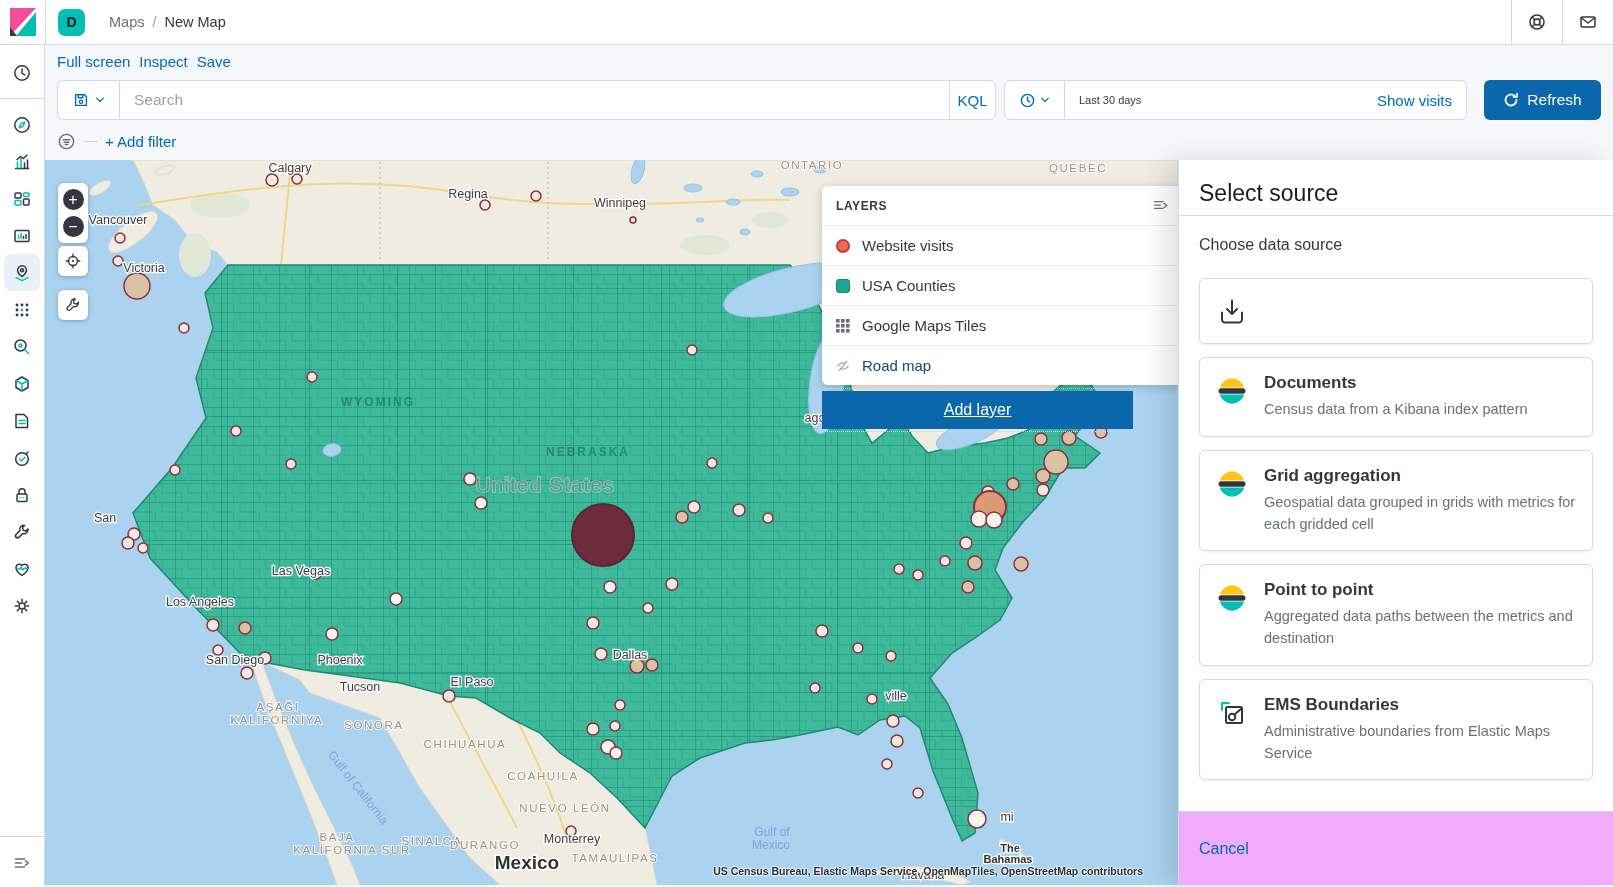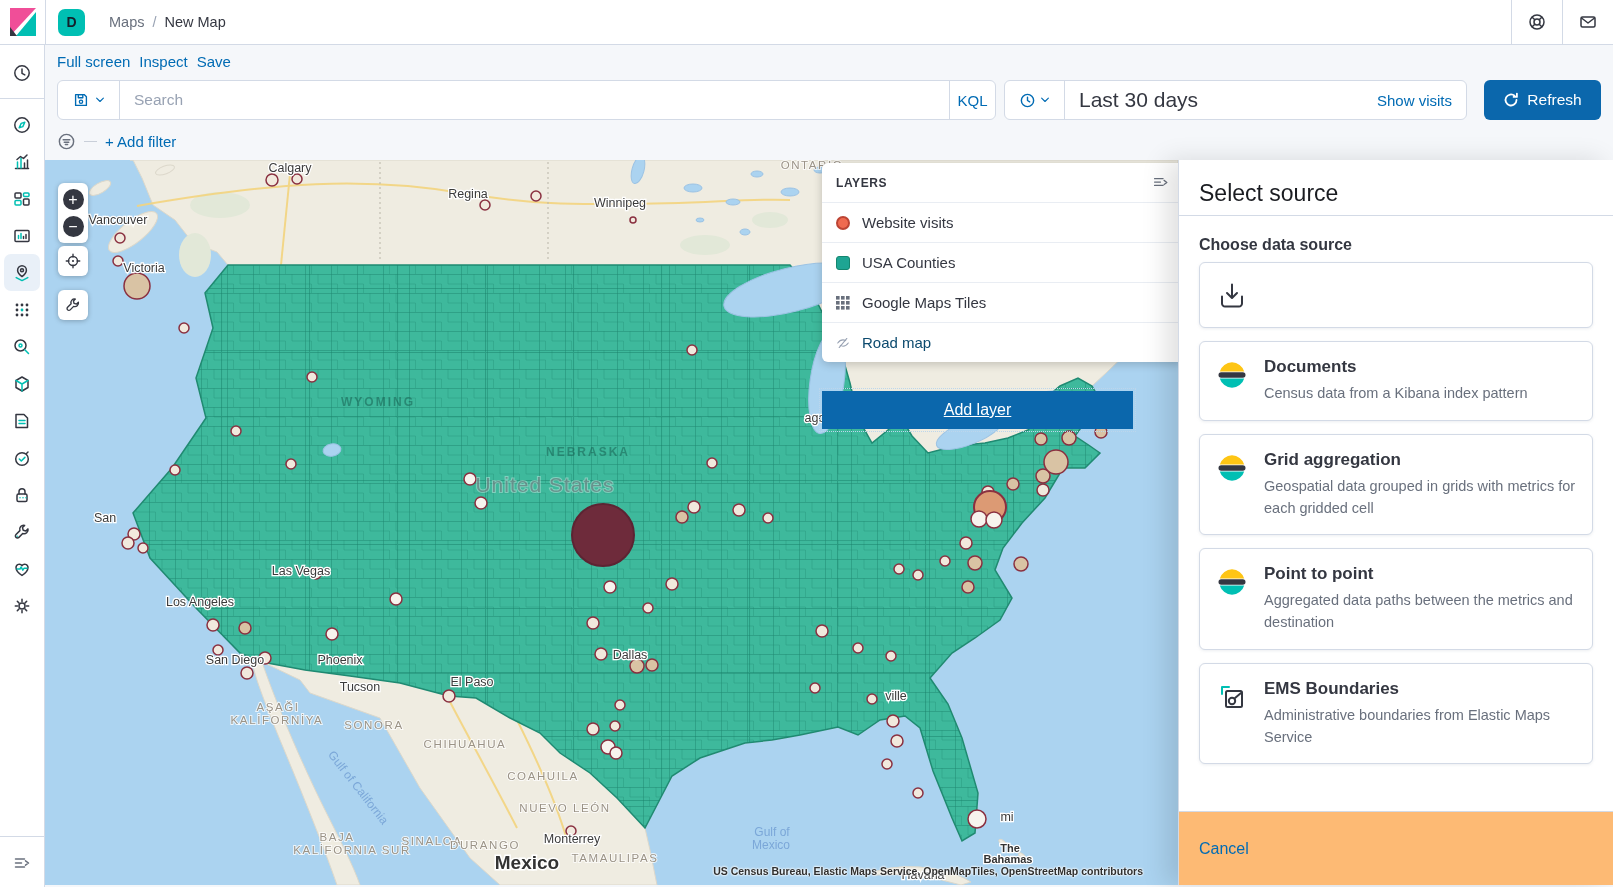--- a/index.html
+++ b/index.html
@@ -43,21 +43,21 @@
 #menu-links span{cursor:pointer}
 #query-row{display:flex;align-items:center;gap:8px}
 .box{background:#fff;border:1px solid var(--border);border-radius:6px;height:40px;display:flex;align-items:center}
 #search-bar{flex:1;max-width:948px}
 #save-seg{width:62px;height:100%;display:flex;align-items:center;justify-content:center;gap:4px;border-right:1px solid var(--border);cursor:pointer}
 #search-input{flex:1;border:0;outline:0;font-size:15.5px;padding:0 14px;height:100%;background:transparent;color:var(--text);font-family:"Liberation Sans",sans-serif}
 #search-input::placeholder{color:#98A2B3}
 #kql-btn{width:46px;height:100%;display:flex;align-items:center;justify-content:center;border-left:1px solid var(--border);color:var(--link);font-size:15px;cursor:pointer}
 #datepicker{width:463px}
 #clock-seg{width:60px;height:100%;display:flex;align-items:center;justify-content:center;gap:3px;border-right:1px solid var(--border);cursor:pointer}
-#time-range{padding:0 14px;font-size:21px;color:var(--text);flex:1;cursor:pointer}
+#time-range{padding:0 14px;font-size:11px;color:var(--text);flex:1;cursor:pointer}
 #show-dates{padding-right:14px;color:var(--link);font-size:15px;cursor:pointer;white-space:nowrap}
 #refresh-btn{margin-left:9px;width:117px;height:40px;background:var(--primary);border:0;border-radius:6px;color:#fff;
   font-size:15.5px;font-family:"Liberation Sans",sans-serif;display:flex;align-items:center;justify-content:center;gap:8px;cursor:pointer}
 #filter-row{display:flex;align-items:center;gap:8px;margin-top:10px;height:22px}
 #filter-dash{width:13px;height:1px;background:#C9CfD9}
 #add-filter{color:var(--link);font-size:15px;cursor:pointer}
 
 
 #content-row{display:flex;flex:1;height:725px}
 #map{position:relative;width:1133px;height:725px;overflow:hidden;flex:none;cursor:grab}
@@ -79,45 +79,45 @@
 
 
 .ctrl{position:absolute;left:13px;background:#fff;border-radius:6px;box-shadow:0 1px 5px rgba(0,0,0,.25);width:30px;z-index:5}
 #zoom-box{top:23px;padding:3px 0}
 .zoom-btn{width:30px;height:27px;display:flex;align-items:center;justify-content:center;cursor:pointer}
 .zoom-circle{width:21px;height:21px;border-radius:50%;background:#343741;color:#fff;display:flex;align-items:center;justify-content:center;font-size:16px;line-height:1}
 #locate-box{top:86px;height:30px;display:flex;align-items:center;justify-content:center;cursor:pointer}
 #tools-box{top:130px;height:30px;display:flex;align-items:center;justify-content:center;cursor:pointer}
 
 
-#layers-panel{position:absolute;left:777px;top:3px;width:361px;background:#fff;border-radius:6px;
+#layers-panel{position:absolute;left:777px;top:26px;width:361px;background:#fff;border-radius:6px;
   box-shadow:0 2px 10px rgba(0,0,0,.2);z-index:6;overflow:hidden}
 #layers-header{display:flex;align-items:center;justify-content:space-between;padding:11px 14px}
 #layers-title{font-size:12px;font-weight:700;letter-spacing:.05em;color:var(--text)}
 .layer-row{display:flex;align-items:center;gap:12px;height:40px;padding:0 14px;border-top:1px solid #E9EDF3;font-size:15px;color:var(--text);cursor:pointer}
 .layer-row.disabled{color:#0c4a6e}
 .sw{width:14px;height:14px;flex:none}
 .sw-circle{border-radius:50%;border:2px solid #BC4434}
 .sw-square{border-radius:3px;border:1px solid #14866F}
 #add-layer-btn{position:absolute;left:777px;top:231px;width:311px;height:38px;background:var(--primary);border:0;
   border-radius:0;color:#fff;font-size:16px;font-family:"Liberation Sans",sans-serif;text-decoration:underline;cursor:pointer;
   outline:1px dotted #BCD6EC;outline-offset:2px;z-index:6}
 #attribution{position:absolute;right:35px;bottom:8px;font-size:10.5px;font-weight:700;color:#2f2f2f;z-index:4;
   text-shadow:0 0 2px #fff,0 0 2px #fff,0 0 3px #fff}
 
 
 #flyout-header{padding:20px 20px 8px 20px;border-bottom:1px solid var(--border)}
 #flyout-title{font-size:23px;font-weight:500;color:#1a1c21}
 #flyout-body{flex:1;overflow:hidden;padding:20px}
-#choose-title{font-size:16px;font-weight:700;margin-bottom:8px}
+#choose-title{font-size:16px;font-weight:400;margin-bottom:24px}
 .src-card{display:flex;gap:16px;border:1px solid var(--border);border-radius:6px;background:#fff;padding:15px 16px;margin-bottom:13px;cursor:pointer;box-shadow:0 1px 3px rgba(152,162,179,.18)}
 .src-card .card-ic{width:32px;height:32px;flex:none;margin-top:2px}
 .src-title{font-size:17px;font-weight:600;color:var(--text);margin-bottom:6px}
 .src-desc{font-size:14.5px;color:var(--subdued);line-height:1.5}
-#flyout-footer{height:74px;border-top:1px solid var(--border);background:#fdba74;display:flex;align-items:center;padding:0 20px}
+#flyout-footer{height:74px;border-top:1px solid var(--border);background:#f0abfc;display:flex;align-items:center;padding:0 20px}
 #cancel-btn{color:var(--link);font-size:16px;cursor:pointer;background:none;border:0;font-family:"Liberation Sans",sans-serif}
 </style>
 </head>
 <body>
 
 <header id="topbar">
   <div id="logo-cell">
     <svg width="30" height="30" viewBox="0 0 30 30">
       <polygon points="2,1 28,1 2,29" fill="#F04E98"></polygon>
       <polygon points="28,5 28,29 8,29" fill="#00BFB3"></polygon>

